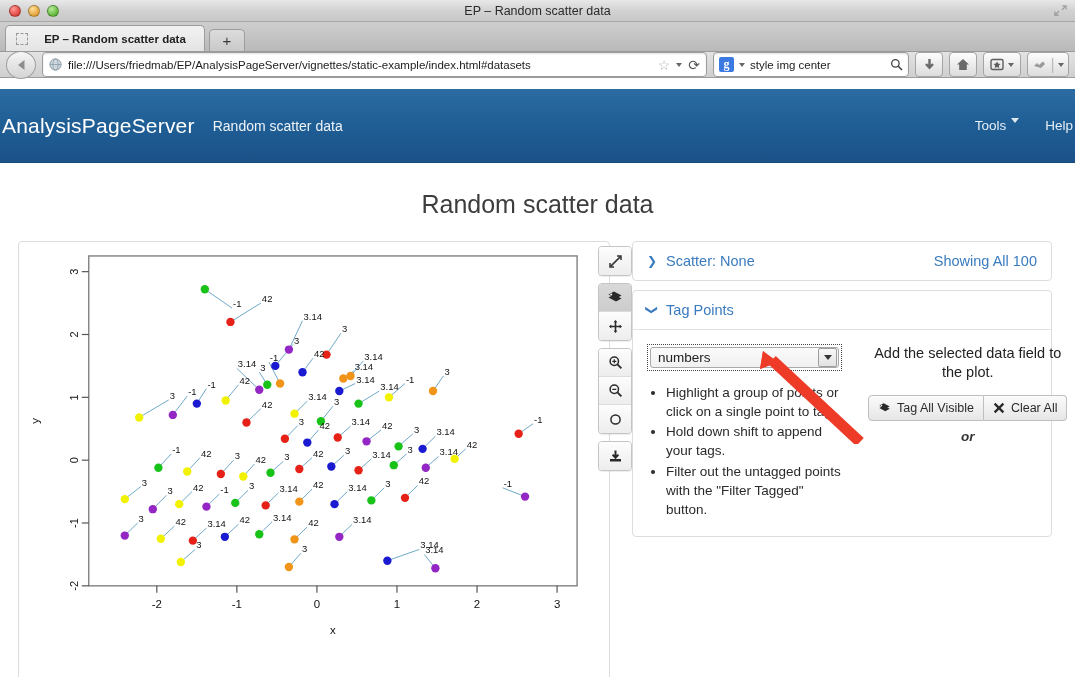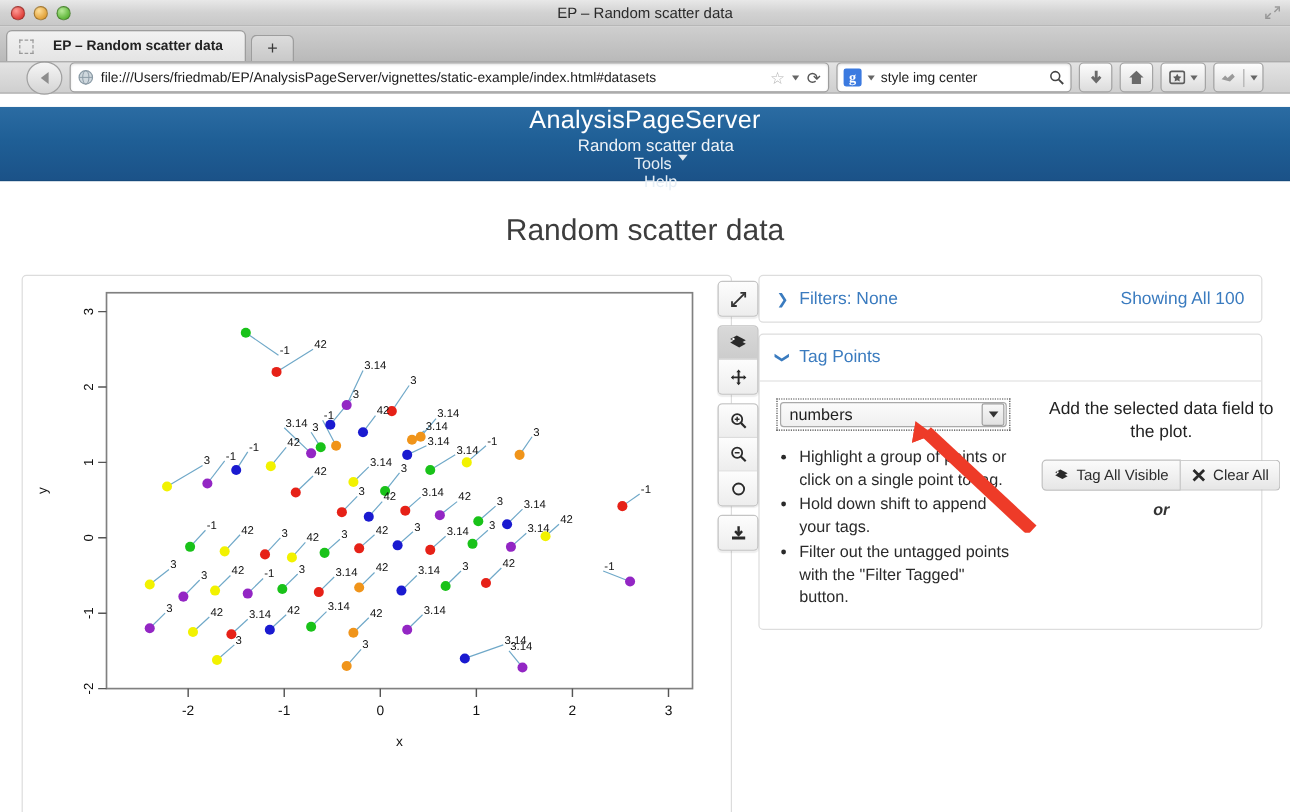--- a/index.html
+++ b/index.html
@@ -57,21 +57,21 @@
     border: 1px solid #9d9d9d; border-bottom: none; border-radius: 5px 5px 0 0;
     display: flex; align-items: center; justify-content: center;
     font-size: 15px; color: #3a3a3a; line-height: 1;
   }
 
   
   .navbar {
     height: 26px;
     background: linear-gradient(to bottom, #e3e3e3, #cfcfcf);
     border-bottom: 1px solid #9b9b9b;
-    display: flex; align-items: center; gap: 6px; padding: 0 22px;
+    display: flex; align-items: center; gap: 6px; padding: 0 6px;
   }
   .navbtn {
     width: 28px; height: 25px; border-radius: 4px;
     background: linear-gradient(to bottom, #fdfdfd, #dcdcdc);
     border: 1px solid #a4a4a4;
     display: flex; align-items: center; justify-content: center;
     color: #555;
   }
   .backbtn {
     width: 30px; height: 28px; border-radius: 50%;
@@ -103,26 +103,25 @@
   }
   .searchbar .s-text { flex: 1; font-size: 11.5px; color: #222; }
   .caret { width: 0; height: 0; border-left: 3.5px solid transparent; border-right: 3.5px solid transparent; border-top: 4.5px solid #666; }
   .star { color: #b5b5b5; font-size: 14px; }
   .reload { color: #555; font-size: 14px; }
 
   
   .page { position: absolute; top: 89px; left: 0; right: 0; bottom: 0; background: #fff; overflow: hidden; }
 
   .appbar {
-    height: 62px;
+    height: 74px;
     background: linear-gradient(to bottom, #2b6ca3 0%, #1f5f96 45%, #1b5288 100%);
     border-bottom: 1px solid #174a7c;
-    display: flex; align-items: center; padding: 0 20px;
+    display: flex; align-items: center; padding: 0 2px;
     color: #fff;
-    flex-direction: column;
   }
   .brand { font-size: 21px; color: #ffffff; letter-spacing: .2px; }
   .brand-sub { font-size: 14px; color: #eef3f8; margin-left: 18px; }
   .appbar-spacer { flex: 1; }
   .appbar-link { font-size: 13.5px; color: #e6eef5; margin-left: 26px; display: flex; gap: 5px; }
   .appbar-link .c { width: 0; height: 0; border-left: 4px solid transparent; border-right: 4px solid transparent; border-top: 5px solid #dfe8f0; }
 
   .page-title {
     text-align: center; font-size: 25px; color: #3d3d3d;
     font-weight: 400; margin: 27px 0 22px 0;
@@ -596,21 +595,21 @@
           </div>
         </div>
       </div>
 
       <div class="side">
 
         <div class="card">
           <div class="card-head">
             <span class="left">
               <span class="chev">❯</span>
-              <span>Filters: None</span>
+              <span>Scatter: None</span>
             </span>
             <span class="showing">Showing All 100</span>
           </div>
         </div>
 
         <div class="card">
           <div class="card-head sep">
             <span class="left">
               <span class="chev" style="transform:rotate(90deg);display:inline-block">❯</span>
               <span>Tag Points</span>

